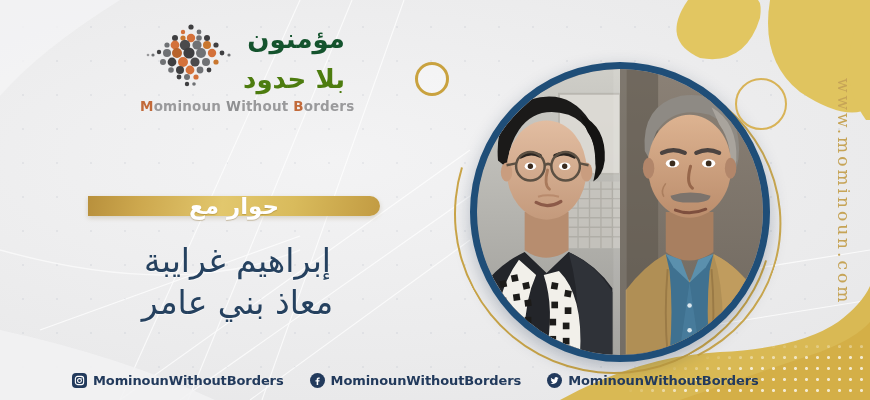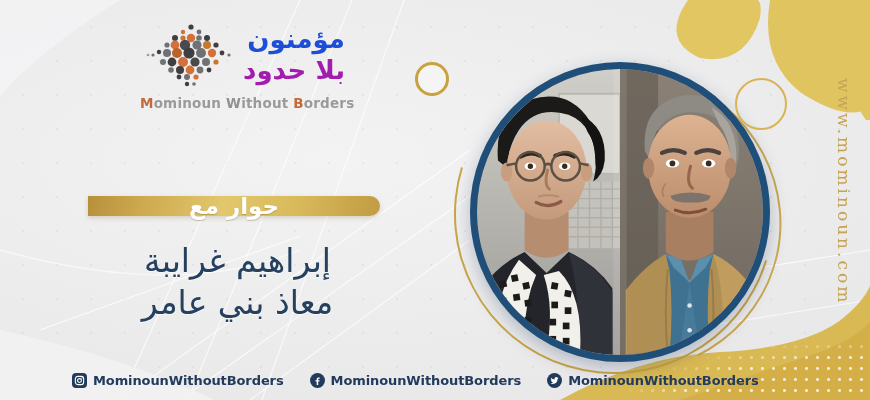--- a/index.html
+++ b/index.html
@@ -56,26 +56,26 @@
     text-align:center;
   }
   .logo-row{display:flex;align-items:flex-start;justify-content:center;gap:6px;}
   .logo-dots{width:92px;height:66px;flex:0 0 auto;}
   .logo-dots svg{display:block;}
   .logo-ar{
     flex:0 0 auto;text-align:right;padding-top:2px;direction:rtl;
     font-family:"DejaVu Sans","Liberation Sans",sans-serif;
   }
   .logo-ar .l1{
-    font-size:26px;font-weight:700;color:#1d4ed8;line-height:1;
+    font-size:26px;font-weight:700;color:#14532d;line-height:1;
     letter-spacing:-1px;
   }
   .logo-ar .l2{
-    font-size:26px;font-weight:700;color:#a21caf;line-height:1.05;
-    letter-spacing:-1px;margin-top:5px;
+    font-size:26px;font-weight:700;color:#4d7c0f;line-height:1.05;
+    letter-spacing:-1px;margin-top:14px;
   }
   .logo-latin{
     margin-top:5px;font-size:13.5px;letter-spacing:.2px;
     color:#9a9a9c;font-weight:600;white-space:nowrap;
   }
   .logo-latin b{color:#c26a3a;font-weight:700;}
   .logo-latin .w{color:#8f9092;font-weight:700;}
   .logo-sub{
     margin-top:3px;font-size:14px;font-weight:700;color:#3b3b3d;
     direction:rtl;letter-spacing:.5px;

